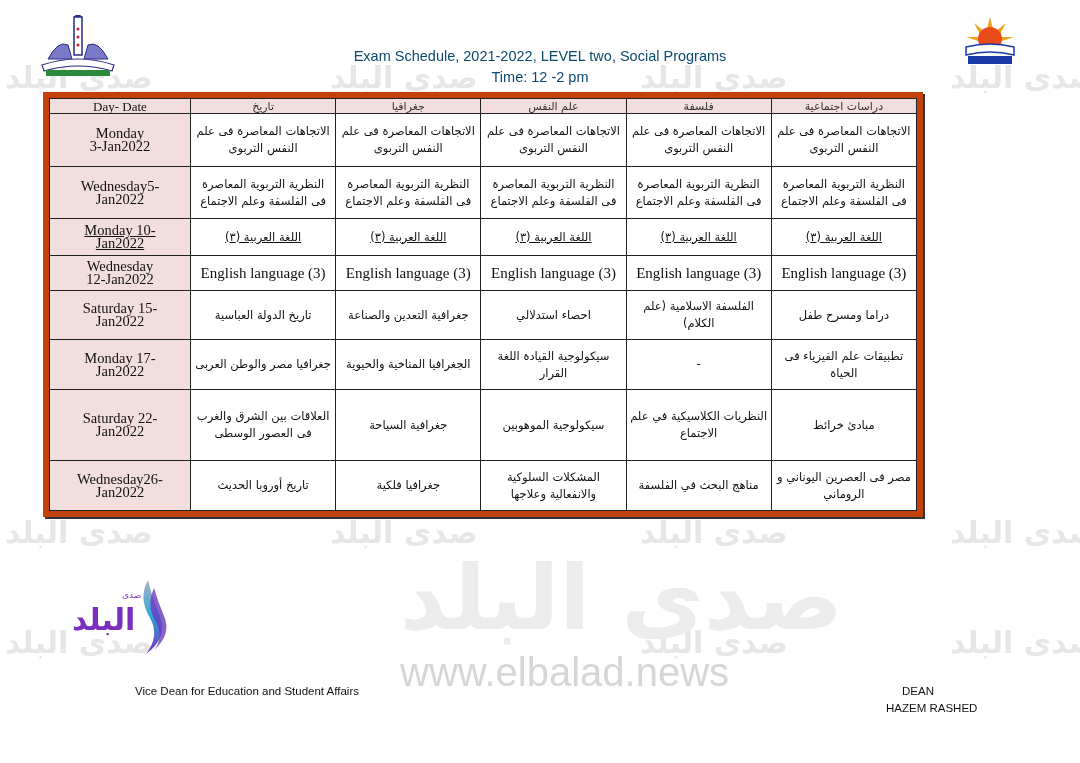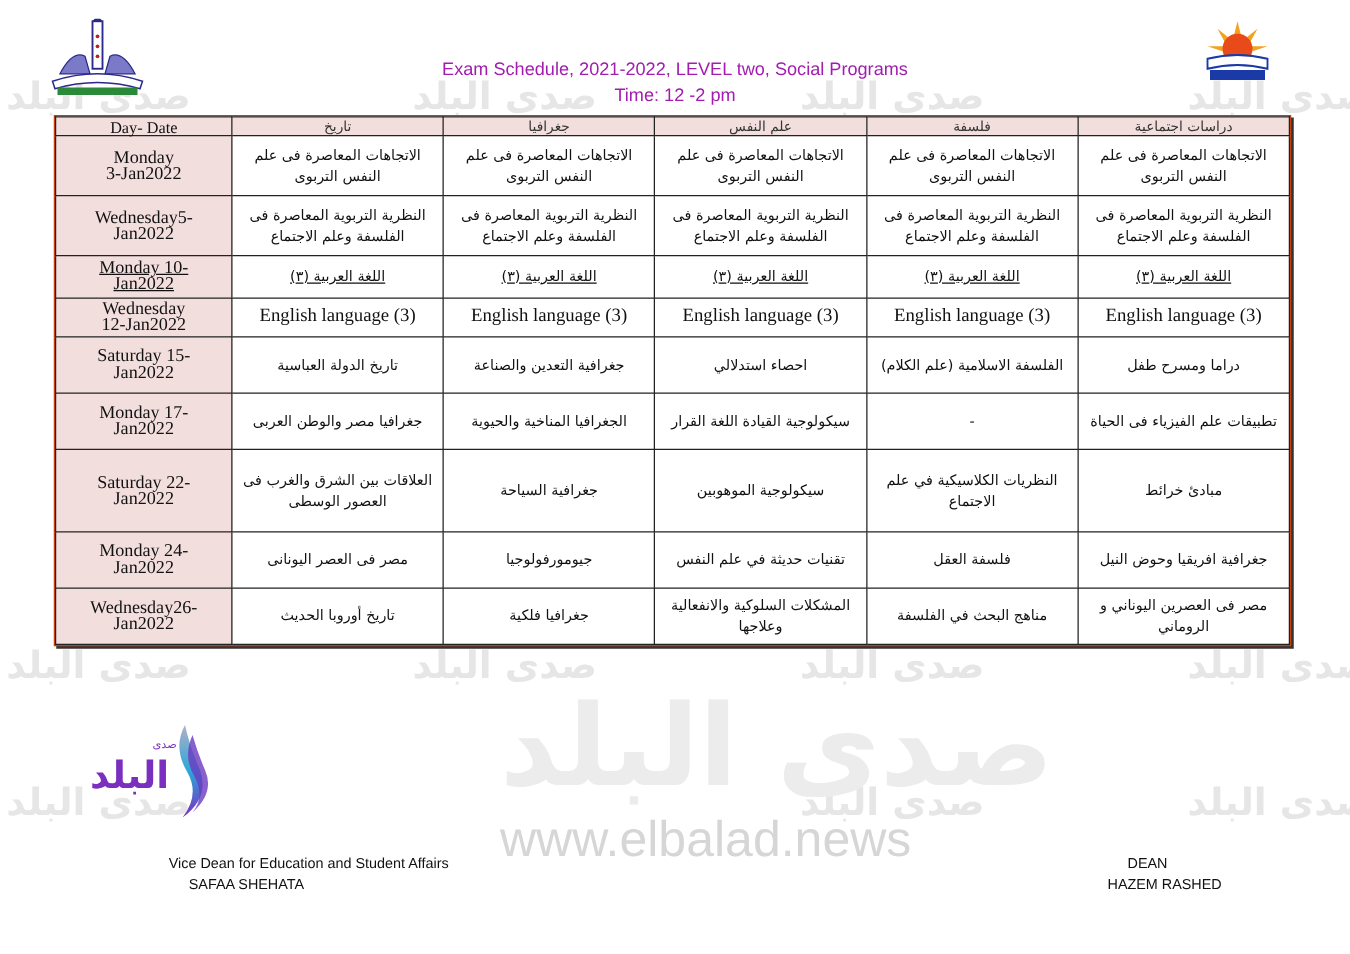--- a/index.html
+++ b/index.html
@@ -10,27 +10,27 @@
   .wm {
     position:absolute; color:#e6e6e6; font-family:"DejaVu Sans", sans-serif;
     font-size:30px; font-weight:bold; z-index:0; user-select:none; white-space:nowrap;
   }
   .wm-big { font-size:90px; color:#ececec; }
   .wm-url { font-family:"Liberation Sans", sans-serif; font-size:40px; color:#d6d6d6; font-weight:normal; letter-spacing:0; }
   .logo-left { position:absolute; left:38px; top:15px; width:80px; height:62px; z-index:2; }
   .logo-right { position:absolute; left:960px; top:15px; width:60px; height:50px; z-index:2; }
   .title {
     position:absolute; left:0; width:1080px; text-align:center; z-index:2;
-    font-family:"Liberation Sans", sans-serif; font-size:14.5px; color:#a21caf;
+    font-family:"Liberation Sans", sans-serif; font-size:14.5px; color:#0c4a6e;
   }
   .title1 { top:48px; }
   .title2 { top:69px; }
   .table-wrap {
-    position:absolute; left:43px; top:92px; width:990px; height:425px;
-    border:1px solid #c2410c; box-sizing:border-box; z-index:2; background:transparent;
+    position:absolute; left:43px; top:92px; width:880px; height:425px;
+    border:6px solid #c2410c; box-sizing:border-box; z-index:2; background:transparent;
     box-shadow: 2px 2px 0 #333;
   }
   table { border-collapse:collapse; width:100%; height:100%; table-layout:fixed; }
   td, th {
     border:1px solid #222; text-align:center; vertical-align:middle;
     padding:0 3px; line-height:17px; font-weight:normal;
   }
   th { background:#f3dede; height:14px; font-size:13px; line-height:13px; }
   th.ar { font-family:"DejaVu Sans", sans-serif; font-size:11px; color:#333; }
   td.day { background:#f3dede; font-size:14.5px; line-height:13px; }
@@ -183,31 +183,20 @@
             <div>Jan2022</div>
           </td>
           <td class="cell">العلاقات بين الشرق والغرب فى العصور الوسطى</td>
           <td class="cell">جغرافية السياحة</td>
           <td class="cell">سيكولوجية الموهوبين</td>
           <td class="cell">النظريات الكلاسيكية في علم الاجتماع</td>
           <td class="cell">مبادئ خرائط</td>
         </tr>
         <tr style="height: 40px;">
           <td class="day">
-            <div>Monday 24-</div>
-            <div>Jan2022</div>
-          </td>
-          <td class="cell">مصر فى العصر اليونانى</td>
-          <td class="cell">جيومورفولوجيا</td>
-          <td class="cell">تقنيات حديثة في علم النفس</td>
-          <td class="cell">فلسفة العقل</td>
-          <td class="cell">جغرافية افريقيا وحوض النيل</td>
-        </tr>
-        <tr style="height: 40px;">
-          <td class="day">
             <div>Wednesday26-</div>
             <div>Jan2022</div>
           </td>
           <td class="cell">تاريخ أوروبا الحديث</td>
           <td class="cell">جغرافيا فلكية</td>
           <td class="cell">المشكلات السلوكية والانفعالية وعلاجها</td>
           <td class="cell">مناهج البحث في الفلسفة</td>
           <td class="cell">مصر فى العصرين اليوناني و الروماني</td>
         </tr>
       </tbody>
@@ -223,18 +212,17 @@
     </linearGradient>
   </defs>
   <path d="M80 2 Q70 20 82 40 Q92 58 78 76 Q100 60 92 38 Q84 20 80 2 Z" fill="url(#g1)"></path>
   <path d="M86 10 Q78 28 88 44 Q96 60 86 72 Q104 56 96 38 Q90 24 86 10 Z" fill="#6a3ac0" opacity="0.8"></path>
   <text x="4" y="52" font-family="DejaVu Sans, sans-serif" font-size="30" font-weight="bold" fill="#7b2fbf">البلد</text>
   <text x="54" y="20" font-family="DejaVu Sans, sans-serif" font-size="9" fill="#7b2fbf">صدى</text>
 </svg>
 
 <div class="sig sig-left">
   <div>Vice Dean for Education and Student Affairs</div>
-  <div class="name">SAFAA SHEHATA</div>
 </div>
 <div class="sig sig-right">
   <div class="role">DEAN</div>
   <div>HAZEM RASHED</div>
 </div>
 
 </body></html>

